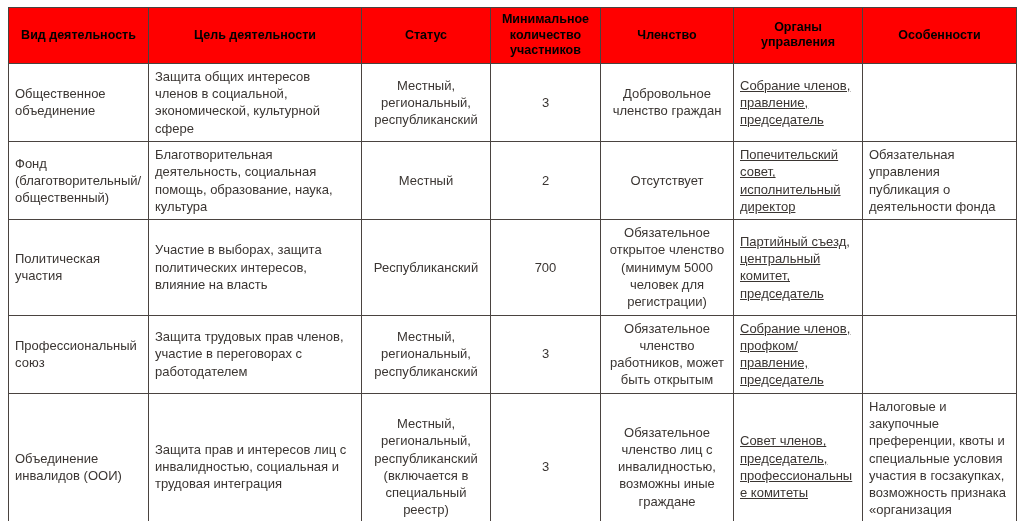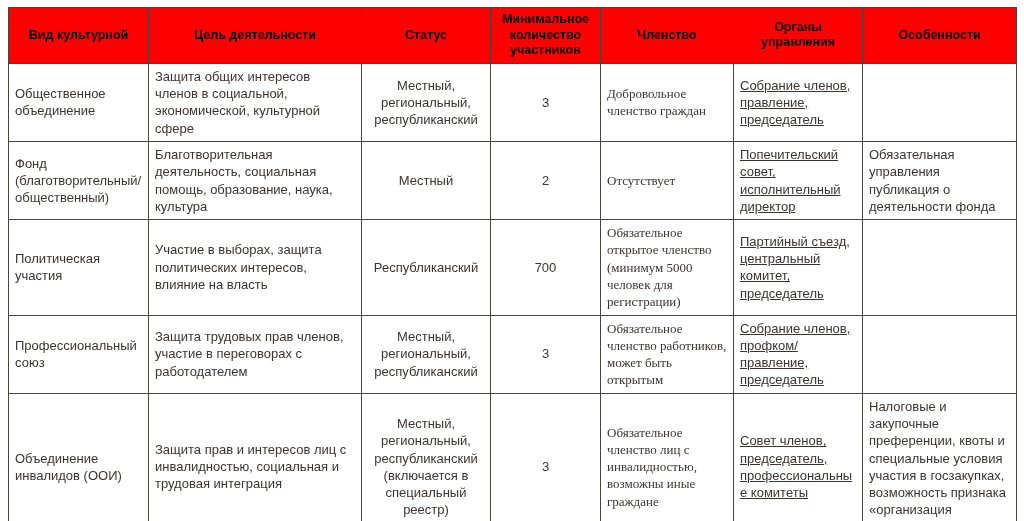--- a/index.html
+++ b/index.html
@@ -48,21 +48,21 @@
   tbody td {
     font-size: 13px;
     line-height: 1.33;
     color: #3a3532;
   }
   
   td.c-kind      { text-align: left;   padding-left: 10px; }
   td.c-goal      { text-align: left;   padding-left: 10px; }
   td.c-status    { text-align: center; }
   td.c-min       { text-align: center; }
-  td.c-member    { text-align: left;   padding-left: 9px; font-family: Liberation Serif, serif; }
+  td.c-member    { text-align: center;   padding-left: 9px; }
   td.c-bodies    { text-align: left;   padding-left: 9px; text-decoration: underline; }
   td.c-features  { text-align: left;   padding-left: 9px; }
 
   
   col.w-kind     { width: 140px; }
   col.w-goal     { width: 213px; }
   col.w-status   { width: 129px; }
   col.w-min      { width: 110px; }
   col.w-member   { width: 133px; }
   col.w-bodies   { width: 129px; }
@@ -88,21 +88,21 @@
       <col class="w-kind">
         <col class="w-goal">
         <col class="w-status">
         <col class="w-min">
       <col class="w-member">
         <col class="w-bodies">
         <col class="w-features">
     </colgroup>
     <thead>
       <tr>
-        <th>Вид культурной</th>
+        <th>Вид деятельность</th>
         <th>Цель деятельности</th>
         <th>Статус</th>
         <th>Минимальное количество участников</th>
         <th>Членство</th>
         <th>Органы управления</th>
         <th>Особенности</th>
       </tr>
     </thead>
     <tbody>
       <tr style="height:68px">

